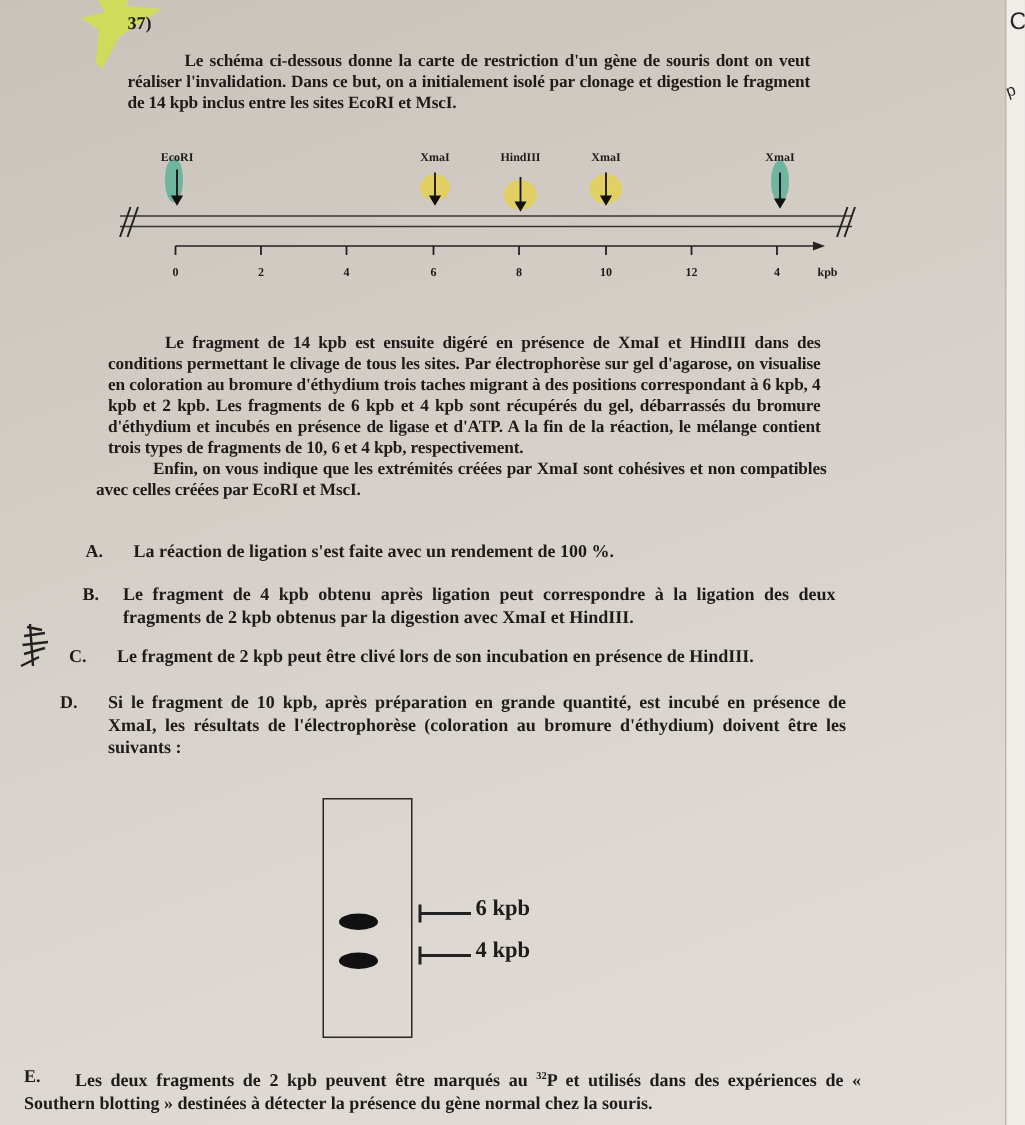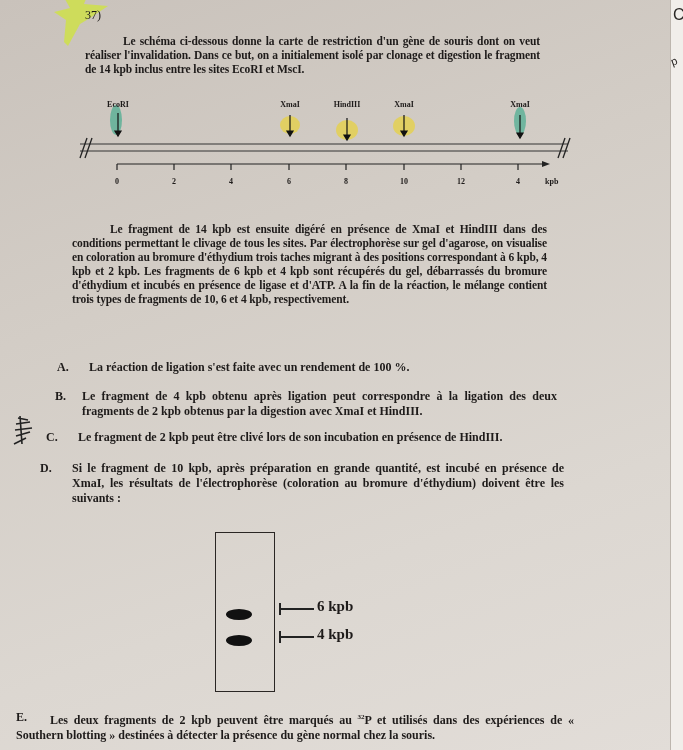--- a/index.html
+++ b/index.html
@@ -11,21 +11,21 @@
   }
   .page { position:absolute; inset:0; }
   .shade-right {
     position:absolute; left:670px; top:0; width:13px; height:750px;
     background:#f1eeea; border-left:1px solid #bdb6ae;
   }
   .edge-glyph { position:absolute; font-family:"Liberation Sans", sans-serif; color:#2a2725; }
   .highlight-star {
     position:absolute; left:50px; top:-6px; width:60px; height:55px;
   }
-  .qnum { position:absolute; left:85px; top:8px; font-weight:normal; font-size:12px; }
+  .qnum { position:absolute; left:85px; top:8px; font-weight:bold; font-size:12px; }
   .para {
     position:absolute; font-size:11.5px; line-height:14px; text-align:justify;
     font-weight:bold; letter-spacing:-0.1px;
   }
   .para .indent { display:inline-block; width:38px; }
   .map { position:absolute; left:70px; top:95px; width:520px; height:100px; }
   .map svg { position:absolute; left:0; top:0; }
   .site-label { position:absolute; font-size:8px; font-weight:bold; transform:translateX(-50%); top:5px; }
   .tick-label { position:absolute; font-size:8px; font-weight:bold; transform:translateX(-50%); top:82px; }
   .kpb-unit { position:absolute; font-size:8px; font-weight:bold; top:82px; left:475px; }
@@ -118,20 +118,23 @@
     <span class="tick-label" style="left:334px;">10</span>
     <span class="tick-label" style="left:391px;">12</span>
     <span class="tick-label" style="left:448px;">4</span>
     <span class="kpb-unit">kpb</span>
   </div>
 
   <div class="para" style="left:72px;top:222px;width:475px;">
     <span class="indent"></span><span>Le fragment de 14 kpb est ensuite digéré en présence de XmaI et HindIII dans des conditions permettant le clivage de tous les sites. Par électrophorèse sur gel d'agarose, on visualise en coloration au bromure d'éthydium trois taches migrant à des positions correspondant à 6 kpb, 4 kpb et 2 kpb. Les fragments de 6 kpb et 4 kpb sont récupérés du gel, débarrassés du bromure d'éthydium et incubés en présence de ligase et d'ATP. A la fin de la réaction, le mélange contient trois types de fragments de 10, 6 et 4 kpb, respectivement.</span>
   </div>
 
+  <div class="para" style="left:64px;top:306px;width:487px;">
+    <span class="indent"></span><span>Enfin, on vous indique que les extrémités créées par XmaI sont cohésives et non compatibles avec celles créées par EcoRI et MscI.</span>
+  </div>
 
   <div class="opt" style="left:57px;top:360px;width:500px;">
     <span class="letter">A.</span>
     <span class="body" style="left:32px;width:460px;">La réaction de ligation s'est faite avec un rendement de 100 %.</span>
   </div>
   <div class="opt" style="left:55px;top:389px;width:510px;">
     <span class="letter">B.</span>
     <span class="body" style="left:27px;width:475px;">Le fragment de 4 kpb obtenu après ligation peut correspondre à la ligation des deux fragments de 2 kpb obtenus par la digestion avec XmaI et HindIII.</span>
   </div>
 

